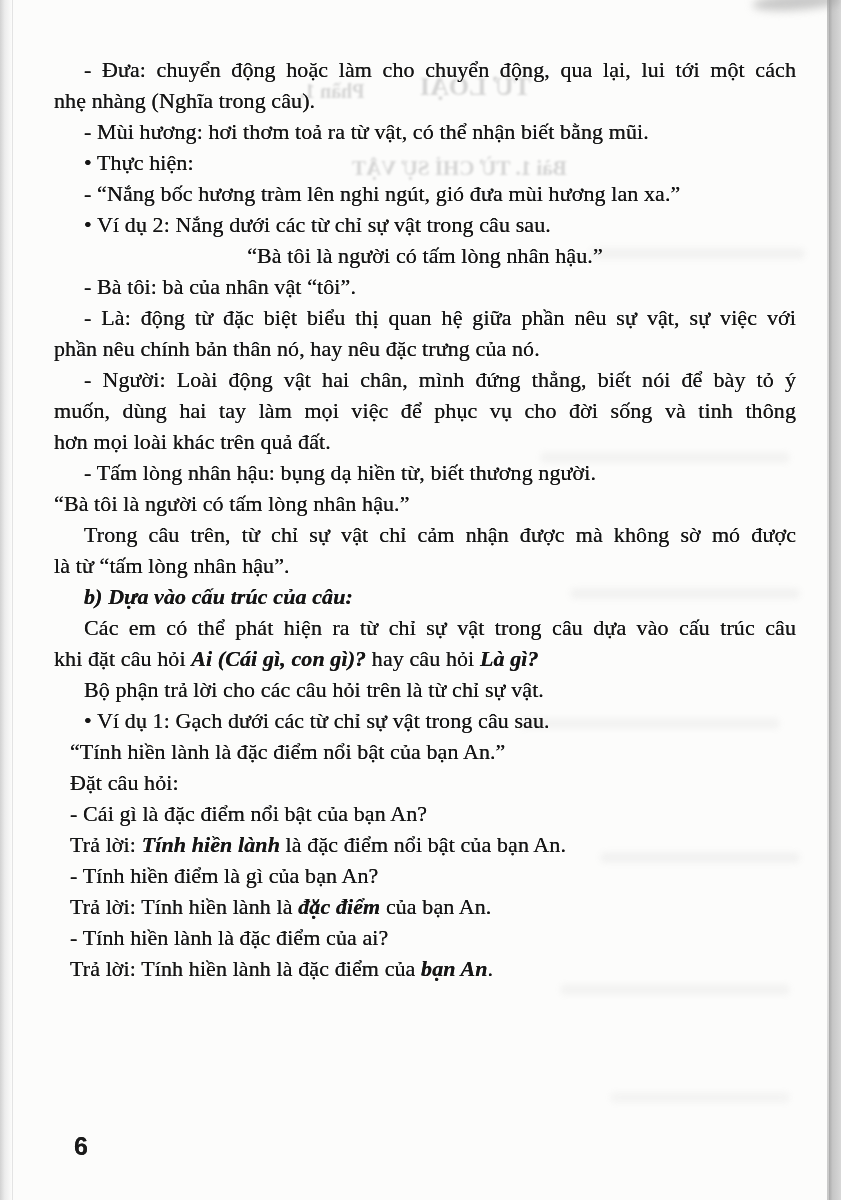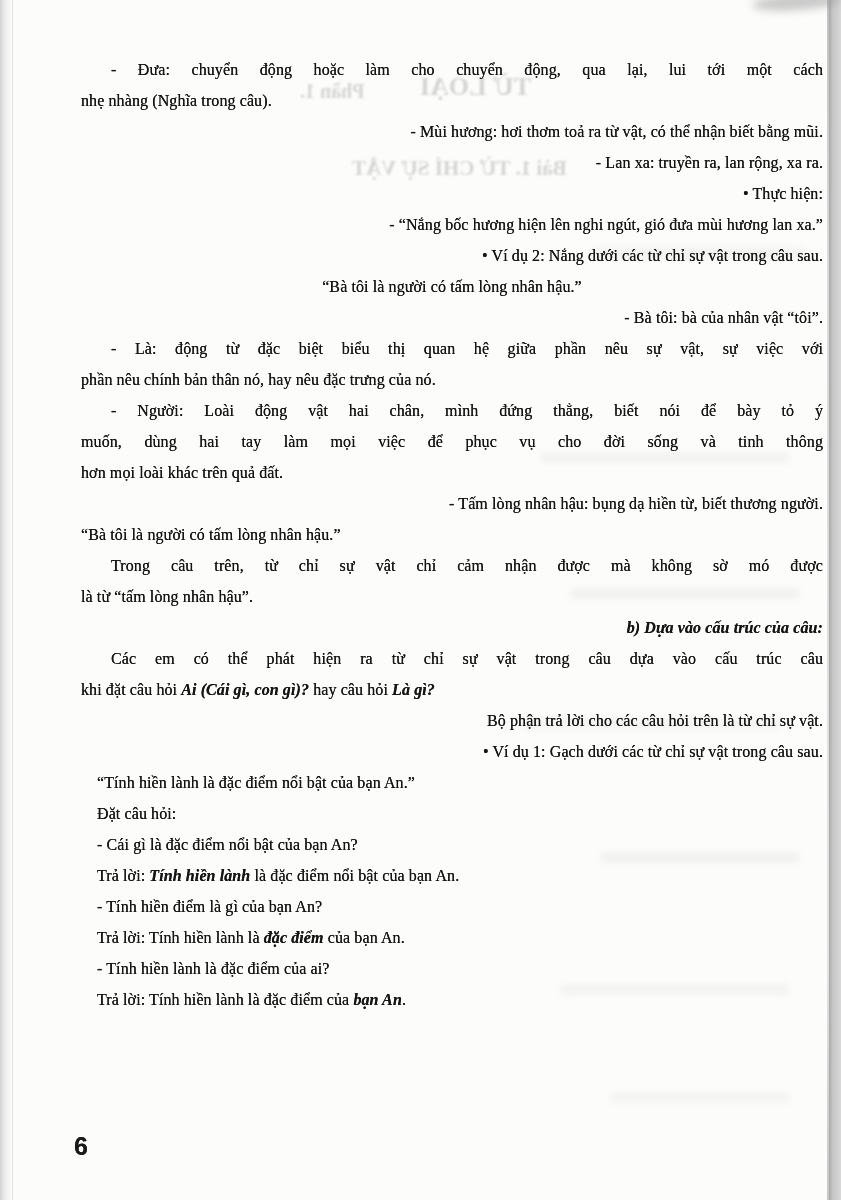--- a/index.html
+++ b/index.html
@@ -46,27 +46,27 @@
     color:#adadad;
     transform:scaleX(-1);
     filter:blur(1.3px);
     opacity:.5;
     font-weight:bold;
     white-space:nowrap;
     font-family:"Liberation Serif","DejaVu Serif",serif;
   }
   
   .text-column{
-    position:absolute;left:81px;top:54px;width:742px;
-    font-size:16px;line-height:31px;color:#151515;
+    position:absolute;left:54px;top:54px;width:742px;
+    font-size:22px;line-height:31px;color:#151515;
     text-shadow:0 0 .45px #222;
     letter-spacing:.1px;
   }
   .line{white-space:nowrap;}
-  .line.indent-full{padding-left:30px;text-align:right;}
+  .line.indent-full{padding-left:30px;}
   .line.indent-half{padding-left:16px;font-family:Liberation Serif, serif;}
   .line.align-center{text-align:center;padding-left:0;}
   .line.align-justify{
     white-space:normal;
     text-align:justify;
     text-align-last:justify;
   }
   .run-u{
     text-decoration-thickness:2px;
     text-underline-offset:4px;
@@ -95,23 +95,22 @@
   <div class="smudge" style="left:570px;top:588px;width:230px;height:11px;opacity:.10"></div>
   <div class="smudge" style="left:520px;top:718px;width:260px;height:11px;opacity:.09"></div>
   <div class="smudge" style="left:600px;top:852px;width:200px;height:11px;opacity:.10"></div>
   <div class="smudge" style="left:560px;top:984px;width:230px;height:11px;opacity:.09"></div>
   <div class="smudge" style="left:610px;top:1092px;width:180px;height:11px;opacity:.08"></div>
 
   <div class="text-column" id="text-column">
       <div class="line indent-full align-justify"><span>- Đưa: chuyển động hoặc làm cho chuyển động, qua lại, lui tới một cách</span></div>
       <div class="line indent-none align-left"><span>nhẹ nhàng (Nghĩa trong câu).</span></div>
       <div class="line indent-full align-left"><span>- Mùi hương: hơi thơm toả ra từ vật, có thể nhận biết bằng mũi.</span></div>
-      <div class="line indent-full align-left"><span>- Lan xa: truyền ra, lan rộng, xa ra.</span></div>
       <div class="line indent-full align-left"><span>• Thực hiện:</span></div>
-      <div class="line indent-full align-left"><span>- “</span><span class="run-u">Nắng</span><span> bốc </span><span class="run-u">hương hiện</span><span> lên nghi ngút, </span><span class="run-u">gió</span><span> đưa </span><span class="run-u">mùi hương</span><span> lan xa.”</span></div>
+      <div class="line indent-full align-left"><span>- “</span><span class="run-u">Nắng</span><span> bốc </span><span class="run-u">hương tràm</span><span> lên nghi ngút, </span><span class="run-u">gió</span><span> đưa </span><span class="run-u">mùi hương</span><span> lan xa.”</span></div>
       <div class="line indent-full align-left"><span>• Ví dụ 2: Nắng dưới các từ chỉ sự vật trong câu sau.</span></div>
       <div class="line indent-none align-center"><span>“Bà tôi là người có tấm lòng nhân hậu.”</span></div>
       <div class="line indent-full align-left"><span>- Bà tôi: bà của nhân vật “tôi”.</span></div>
       <div class="line indent-full align-justify"><span>- Là: động từ đặc biệt biểu thị quan hệ giữa phần nêu sự vật, sự việc với</span></div>
       <div class="line indent-none align-left"><span>phần nêu chính bản thân nó, hay nêu đặc trưng của nó.</span></div>
       <div class="line indent-full align-justify"><span>- Người: Loài động vật hai chân, mình đứng thẳng, biết nói để bày tỏ ý</span></div>
       <div class="line indent-none align-justify"><span>muốn, dùng hai tay làm mọi việc để phục vụ cho đời sống và tinh thông</span></div>
       <div class="line indent-none align-left"><span>hơn mọi loài khác trên quả đất.</span></div>
       <div class="line indent-full align-left"><span>- Tấm lòng nhân hậu: bụng dạ hiền từ, biết thương người.</span></div>
       <div class="line indent-none align-left"><span>“</span><span class="run-u">Bà tôi</span><span> là </span><span class="run-u">người</span><span> có </span><span class="run-u">tấm lòng nhân hậu</span><span>.”</span></div>

